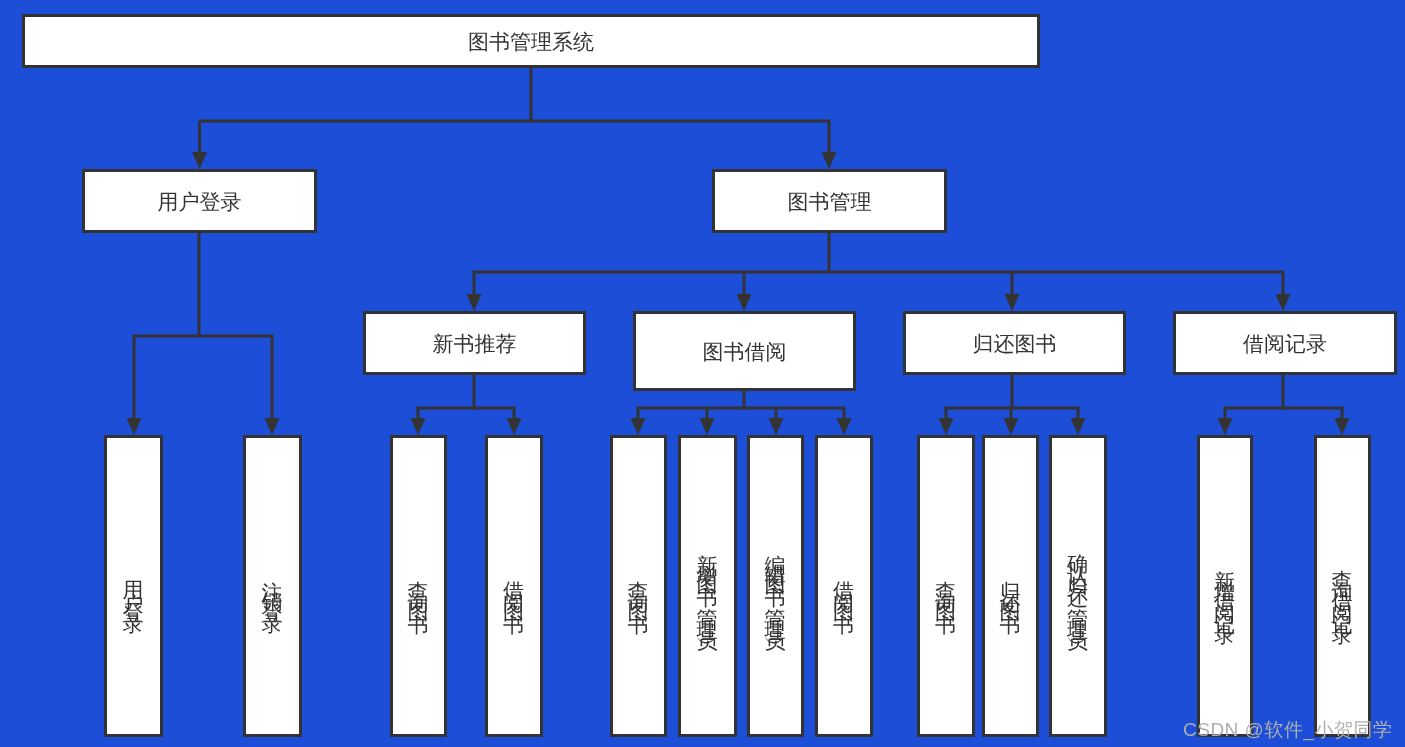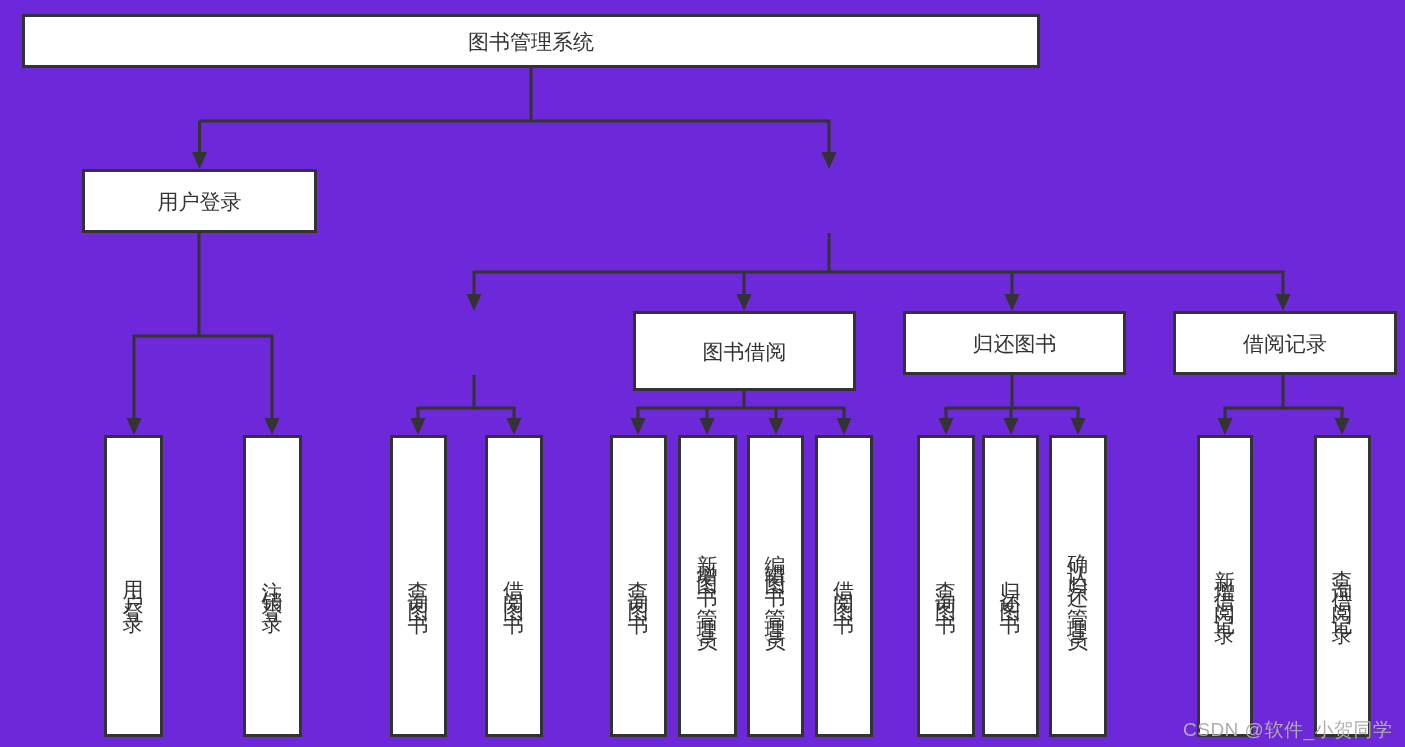--- a/index.html
+++ b/index.html
@@ -5,21 +5,21 @@
   html, body {
     margin: 0;
     padding: 0;
     background: #ffffff;
     font-family: "Liberation Sans", "DejaVu Sans", sans-serif;
   }
   .canvas {
     position: relative;
     width: 1405px;
     height: 747px;
-    background: #6d28d9;
+    background: #1d4ed8;
     overflow: hidden;
   }
   .connectors {
     position: absolute;
     left: 0;
     top: 0;
     width: 1405px;
     height: 747px;
   }
   .box {
@@ -95,21 +95,23 @@
       <polygon points="1003.5,418 1018.5,418 1011,435"></polygon>
       <polygon points="1070.5,418 1085.5,418 1078,435"></polygon>
       <polygon points="1217.5,418 1232.5,418 1225,435"></polygon>
       <polygon points="1334.5,418 1349.5,418 1342,435"></polygon>
     </g>
   </svg>
 
   <div class="box" style="left:22px;top:14px;width:1018px;height:54px">图书管理系统</div>
 
   <div class="box" style="left:82px;top:169px;width:235px;height:64px">用户登录</div>
+  <div class="box" style="left:712px;top:169px;width:235px;height:64px">图书管理</div>
 
+  <div class="box" style="left:363px;top:311px;width:223px;height:64px">新书推荐</div>
   <div class="box" style="left:633px;top:311px;width:223px;height:80px">图书借阅</div>
   <div class="box" style="left:903px;top:311px;width:223px;height:64px">归还图书</div>
   <div class="box" style="left:1173px;top:311px;width:224px;height:64px">借阅记录</div>
 
   <div class="box v-box" style="left:104px;top:435px;width:59px;height:302px">用户登录</div>
   <div class="box v-box" style="left:243px;top:435px;width:59px;height:302px">注销登录</div>
 
   <div class="box v-box" style="left:390px;top:435px;width:57px;height:302px">查询图书</div>
   <div class="box v-box" style="left:485px;top:435px;width:58px;height:302px">借阅图书</div>
 

